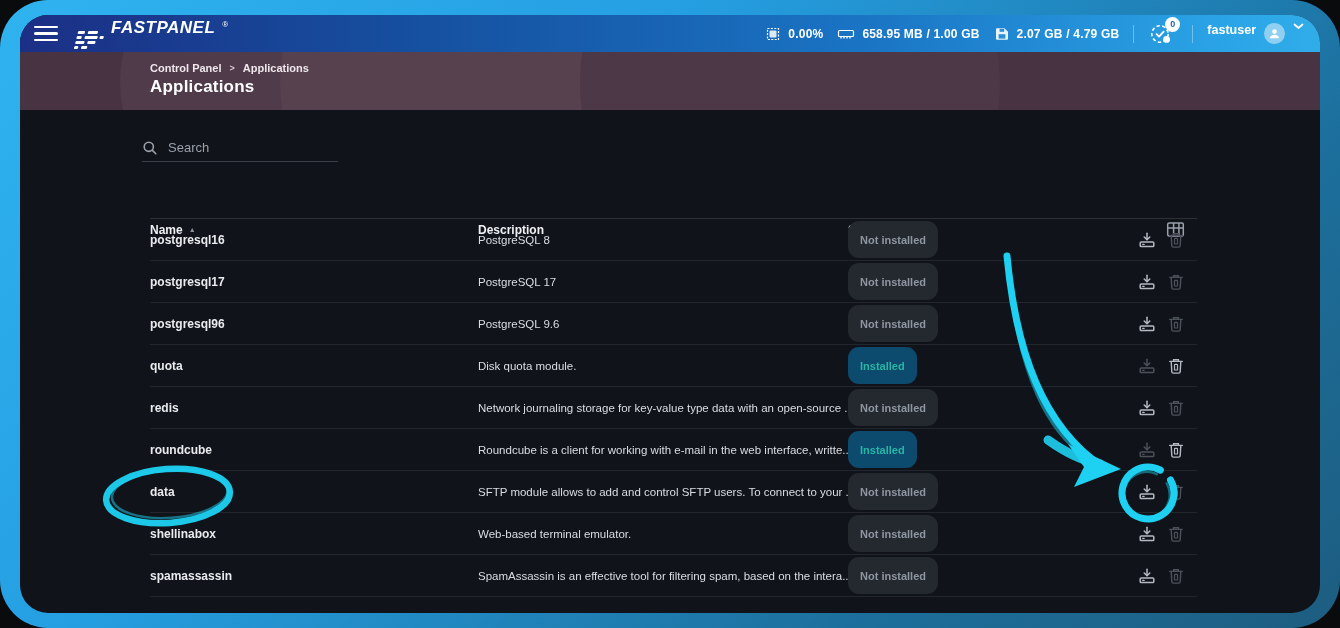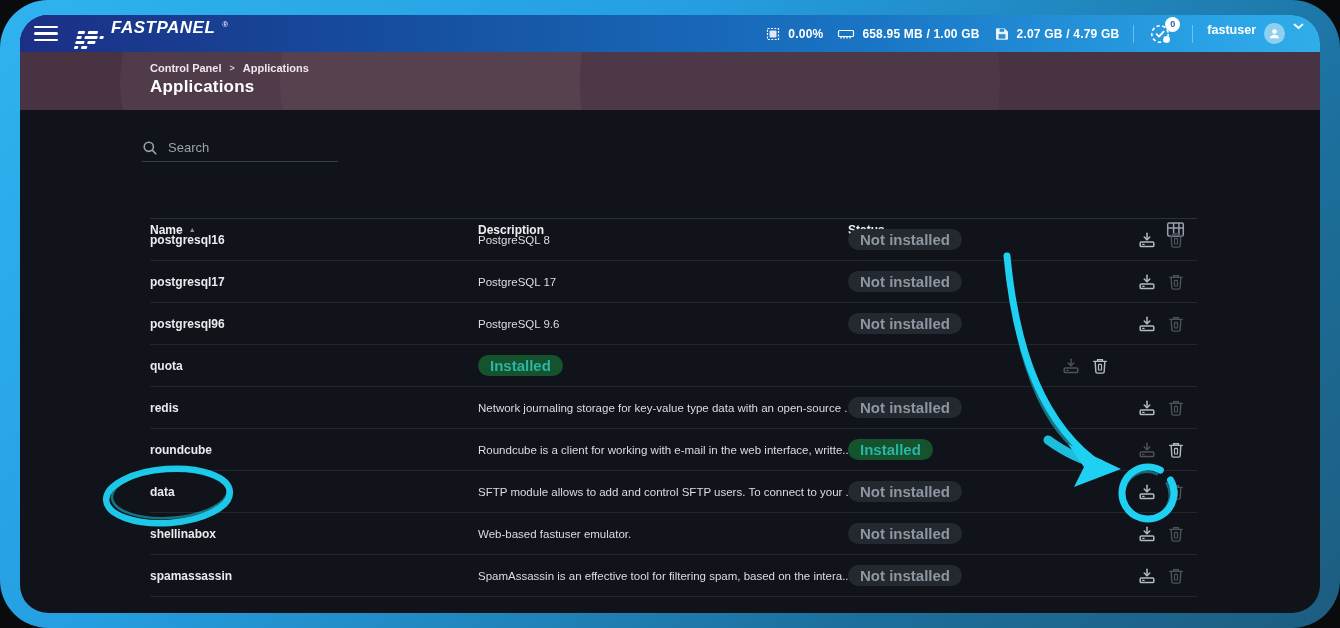--- a/index.html
+++ b/index.html
@@ -77,24 +77,24 @@
   .trow {
     display:grid; grid-template-columns:328px 370px 1fr 76px;
     align-items:center; height:42px; border-bottom:1px solid #23262c;
   }
   .thead { height:39px; border-bottom:1px solid #2c3038; }
   .th { font-size:12px; font-weight:700; color:#eef0f3; display:flex; align-items:center; gap:6px;margin-top:41px; }
   .sort-asc { font-size:7px; color:#8a919c; }
   .cell-name { font-size:12px; font-weight:700; color:#e9ebee; }
   .cell-desc { font-size:11.5px; color:#dadde2; white-space:nowrap; overflow:hidden; }
   .badge {
-    display:inline-flex; align-items:center; height:21px; padding:7px 12px; border-radius:11px;
-    font-size:15px; font-weight:700; background:#24282f; color:#8e96a2; white-space:nowrap;
-  }
-  .trow.is-installed .badge { background:#14532d; color:#2ab5a5;text-align:center; }
+    display:inline-flex; align-items:center; height:37px; padding:7px 12px; border-radius:11px;
+    font-size:11px; font-weight:700; background:#24282f; color:#8e96a2; white-space:nowrap;
+  }
+  .trow.is-installed .badge { background:#0c4a6e; color:#2ab5a5;text-align:center; }
   .cell-actions { display:flex; justify-content:flex-end; gap:11px; padding-right:12px; }
   .icon-btn { width:18px; height:18px; cursor:pointer; color:#b4bac4; }
   .icon-btn.dim { color:#4c515a; cursor:default; }
   .th-actions { display:flex; justify-content:flex-end; padding-right:12px; }
   .cols-icon { color:#9aa1ac; cursor:pointer; }
 
   
   .annotations { position:absolute; inset:0; pointer-events:none; z-index:50; }
 </style>
 </head>
@@ -285,20 +285,21 @@
         <path d="M2.2 4.4h12.6"></path>
                 <path d="M6.1 4.2V2.8h4.8v1.4"></path>
         <path d="M3.7 4.6l.6 10a1.6 1.6 0 0 0 1.6 1.5h5.2a1.6 1.6 0 0 0 1.6-1.5l.6-10"></path>
         <rect x="7" y="7.4" width="3" height="5.6" rx=".6" stroke-width="1.2"></rect>
       </svg>
     </div>
   </div>
 
   <div class="trow is-installed">
     <div class="cell-name">quota</div>
+    <div class="cell-desc">Disk quota module.</div>
     <div><span class="badge">Installed</span></div>
     <div class="cell-actions">
       <svg class="icon-btn install dim" width="18" height="18" viewBox="0 0 18 18" fill="none" stroke="currentColor" stroke-width="1.5" stroke-linecap="round" stroke-linejoin="round">
         <path d="M9 2.2v6.2"></path>
                 <path d="M6.2 6l2.8 2.8L11.8 6"></path>
         <rect x="2.2" y="11" width="13.6" height="4.6" rx="1.1"></rect>
         <path d="M4.6 13.3h1.6" stroke-width="1.2"></path>
       </svg>
       <svg class="icon-btn delete" width="17" height="18" viewBox="0 0 17 18" fill="none" stroke="currentColor" stroke-width="1.4" stroke-linecap="round">
         <path d="M2.2 4.4h12.6"></path>
@@ -364,21 +365,21 @@
         <path d="M2.2 4.4h12.6"></path>
                 <path d="M6.1 4.2V2.8h4.8v1.4"></path>
         <path d="M3.7 4.6l.6 10a1.6 1.6 0 0 0 1.6 1.5h5.2a1.6 1.6 0 0 0 1.6-1.5l.6-10"></path>
         <rect x="7" y="7.4" width="3" height="5.6" rx=".6" stroke-width="1.2"></rect>
       </svg>
     </div>
   </div>
 
   <div class="trow">
     <div class="cell-name">shellinabox</div>
-    <div class="cell-desc">Web-based fastuser emulator.</div>
+    <div class="cell-desc">Web-based terminal emulator.</div>
     <div><span class="badge">Not installed</span></div>
     <div class="cell-actions">
       <svg class="icon-btn install" width="18" height="18" viewBox="0 0 18 18" fill="none" stroke="currentColor" stroke-width="1.5" stroke-linecap="round" stroke-linejoin="round">
         <path d="M9 2.2v6.2"></path>
                 <path d="M6.2 6l2.8 2.8L11.8 6"></path>
         <rect x="2.2" y="11" width="13.6" height="4.6" rx="1.1"></rect>
         <path d="M4.6 13.3h1.6" stroke-width="1.2"></path>
       </svg>
       <svg class="icon-btn delete dim" width="17" height="18" viewBox="0 0 17 18" fill="none" stroke="currentColor" stroke-width="1.4" stroke-linecap="round">
         <path d="M2.2 4.4h12.6"></path>

